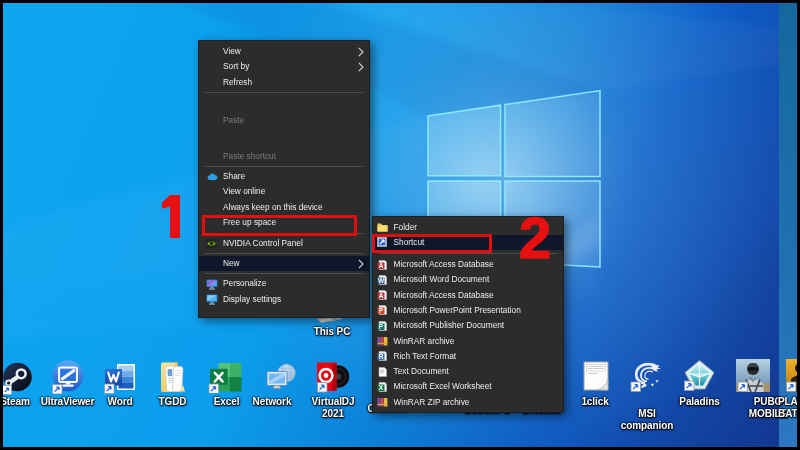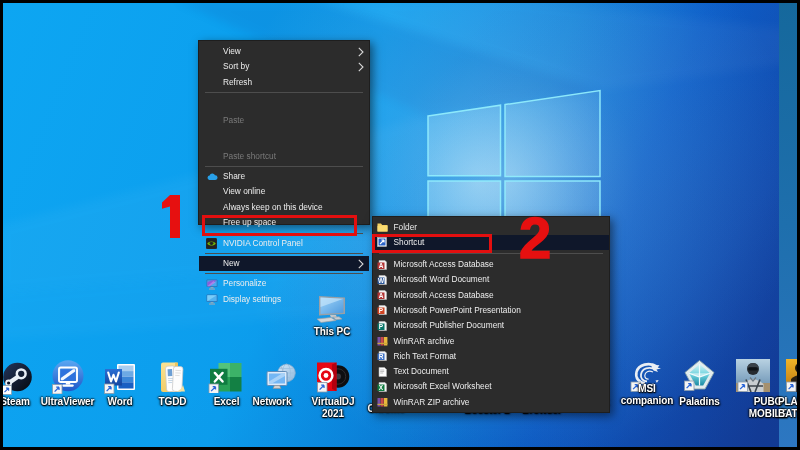--- a/index.html
+++ b/index.html
@@ -287,26 +287,26 @@
   <div class="lbl" style="left:15px;top:395.5px;">Steam</div>
   <div class="lbl" style="left:67.5px;top:395.5px;">UltraViewer</div>
   <div class="lbl" style="left:120px;top:395.5px;">Word</div>
   <div class="lbl" style="left:172.5px;top:395.5px;">TGDD</div>
   <div class="lbl" style="left:226.5px;top:395.5px;">Excel</div>
   <div class="lbl" style="left:272px;top:395.5px;">Network</div>
   <div class="lbl" style="left:333px;top:395.5px;">VirtualDJ<br>2021</div>
   <div class="lbl" style="left:487px;top:404px;">Booster 2</div>
   <div class="lbl" style="left:542px;top:404px;">Browser</div>
   <div class="lbl" style="left:595px;top:395.5px;">1click</div>
-  <div class="lbl" style="left:647px;top:383px;">MSI<br>companion</div>
+  <div class="lbl" style="left:647px;top:408px;">MSI<br>companion</div>
   <div class="lbl" style="left:699.5px;top:395.5px;">Paladins</div>
   <div class="lbl" style="left:768px;top:395.5px;">PUBG<br>MOBILE</div>
   <div class="lbl" style="left:801px;top:395.5px;">PLAYERU<br>BATTLEG</div>
 
-  <div class="menu" id="cmenu" style="left:198px;top:40px;width:172px;height:185px;">
+  <div class="menu" id="cmenu" style="left:198px;top:40px;width:172px;height:278px;">
     <div class="mi">View<svg class="arr" width="6" height="10">
           <polyline points="0.8,0.8 5,5 0.8,9.2" fill="none" stroke="#d8d8d8" stroke-width="1.1"></polyline>
         </svg></div>
     <div class="mi">Sort by<svg class="arr" width="6" height="10">
           <polyline points="0.8,0.8 5,5 0.8,9.2" fill="none" stroke="#d8d8d8" stroke-width="1.1"></polyline>
         </svg></div>
     <div class="mi">Refresh</div>
     <div class="sep"></div>
     <div class="mi dis">Paste</div>
     <div class="mi dis">Paste shortcut</div>
@@ -339,21 +339,21 @@
         </svg>Personalize</div>
     <div class="mi"><svg class="ic" width="12" height="11" style="top:2.5px;">
           <rect x="0.5" y="0.5" width="11" height="7.5" rx="1" fill="#2a72b8"></rect>
           <rect x="1.3" y="1.3" width="9.4" height="5.9" fill="#52b2f0"></rect>
           <polygon points="1.3,1.3 10.7,1.3 1.3,7.2" fill="#7accf8"></polygon>
           <rect x="4.5" y="8" width="3" height="1.4" fill="#88a8c0"></rect>
           <rect x="3" y="9.4" width="6" height="1.3" fill="#88a8c0"></rect>
         </svg>Display settings</div>
   </div>
 
-  <div class="menu" id="smenu" style="left:371.5px;top:215.5px;width:238px;height:197px;">
+  <div class="menu" id="smenu" style="left:371.5px;top:215.5px;width:192px;height:197px;">
     <div class="mi mi2"><svg class="ic" width="11" height="10" style="top:2.5px;">
           <path d="M0.5 1.5 L4 1.5 L5.2 3 L10.5 3 L10.5 9.5 L0.5 9.5 Z" fill="#f3cf63"></path>
           <path d="M0.5 3.8 L10.5 3.8 L10.5 9.5 L0.5 9.5 Z" fill="#fadc71"></path>
         </svg>Folder</div>
     <div class="mi mi2 hl"><svg class="ic" width="10" height="10" style="top:2.5px;">
           <rect x="0.5" y="0.5" width="9" height="9" fill="#fff" stroke="#b8b8b8" stroke-width="0.6"></rect>
           <rect x="1.5" y="1.5" width="7" height="7" fill="#2a62c8"></rect>
           <path d="M3 7 L7 3 M7 3 L4.4 3 M7 3 L7 5.6" stroke="#fff" stroke-width="1.1" fill="none"></path>
         </svg>Shortcut</div>
     <div class="sep2"></div>

